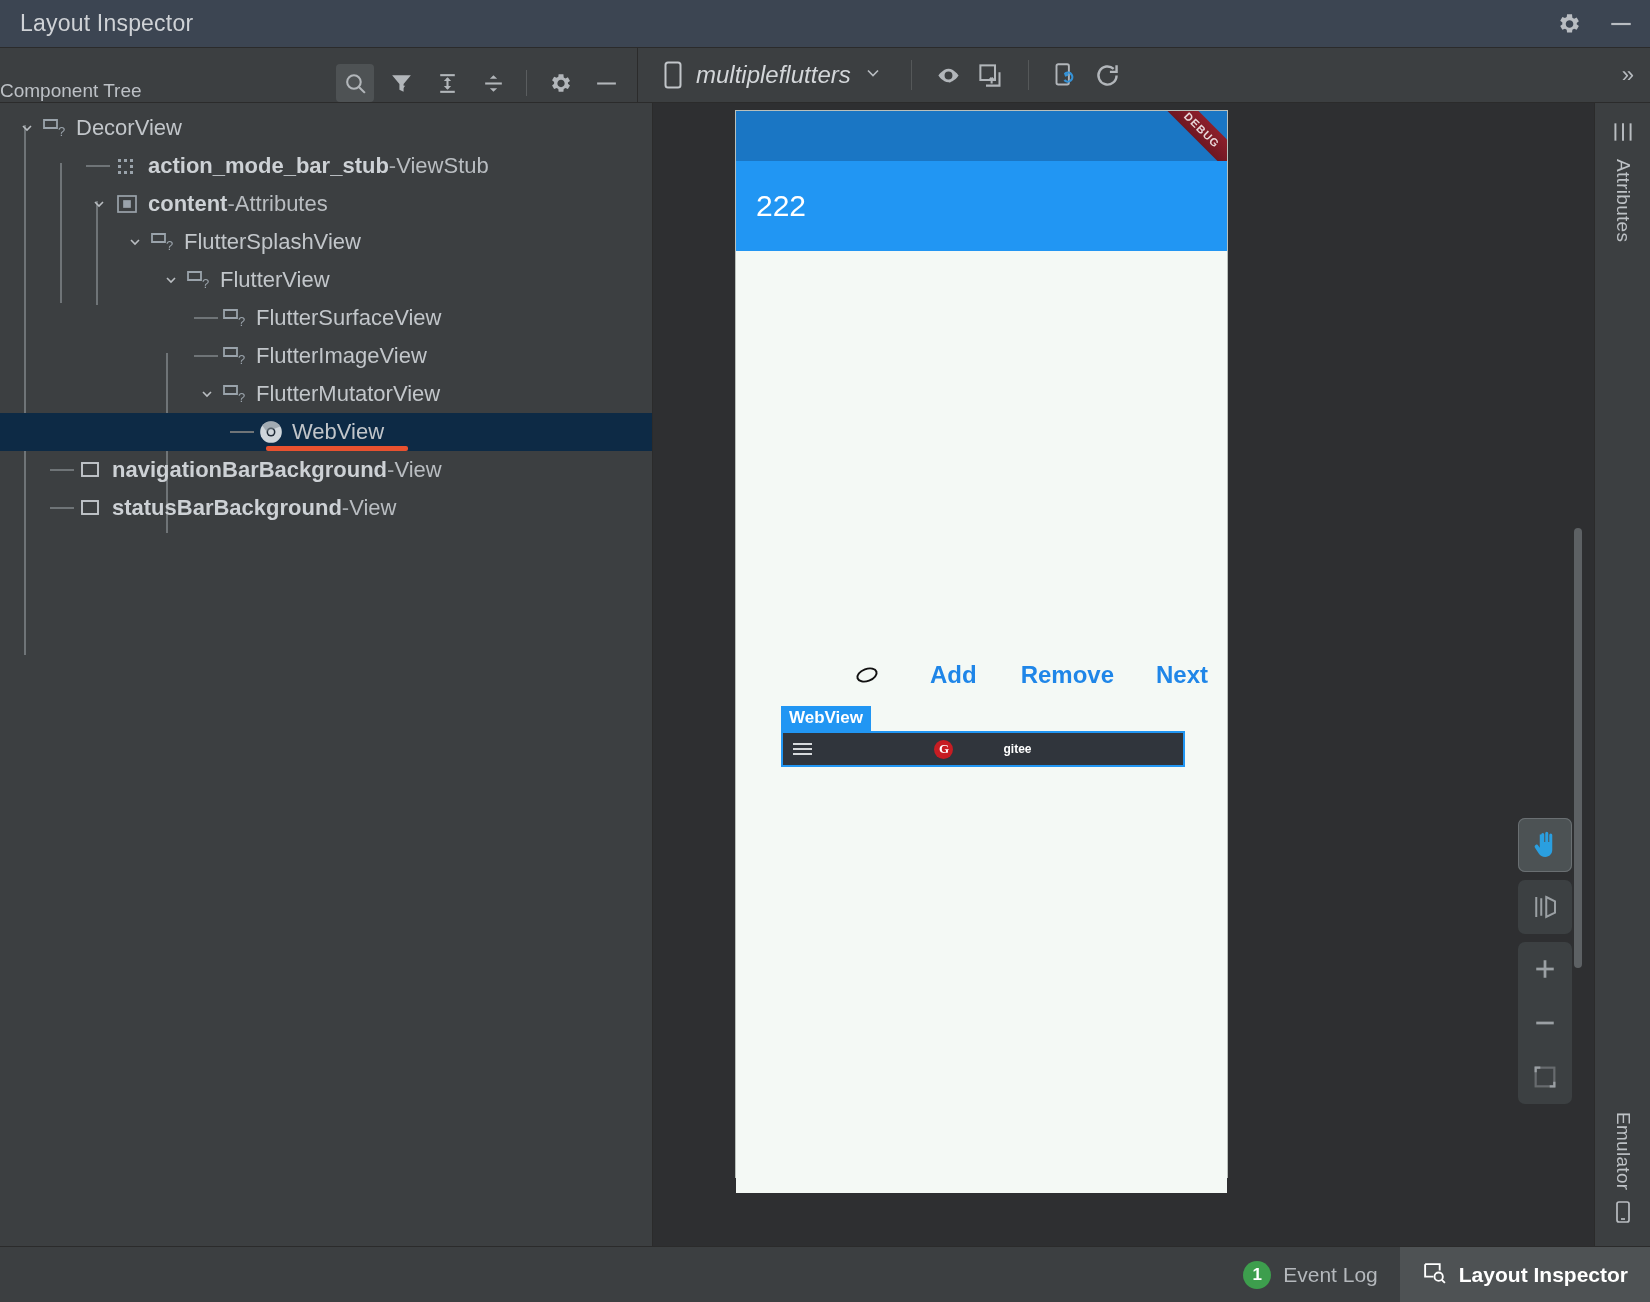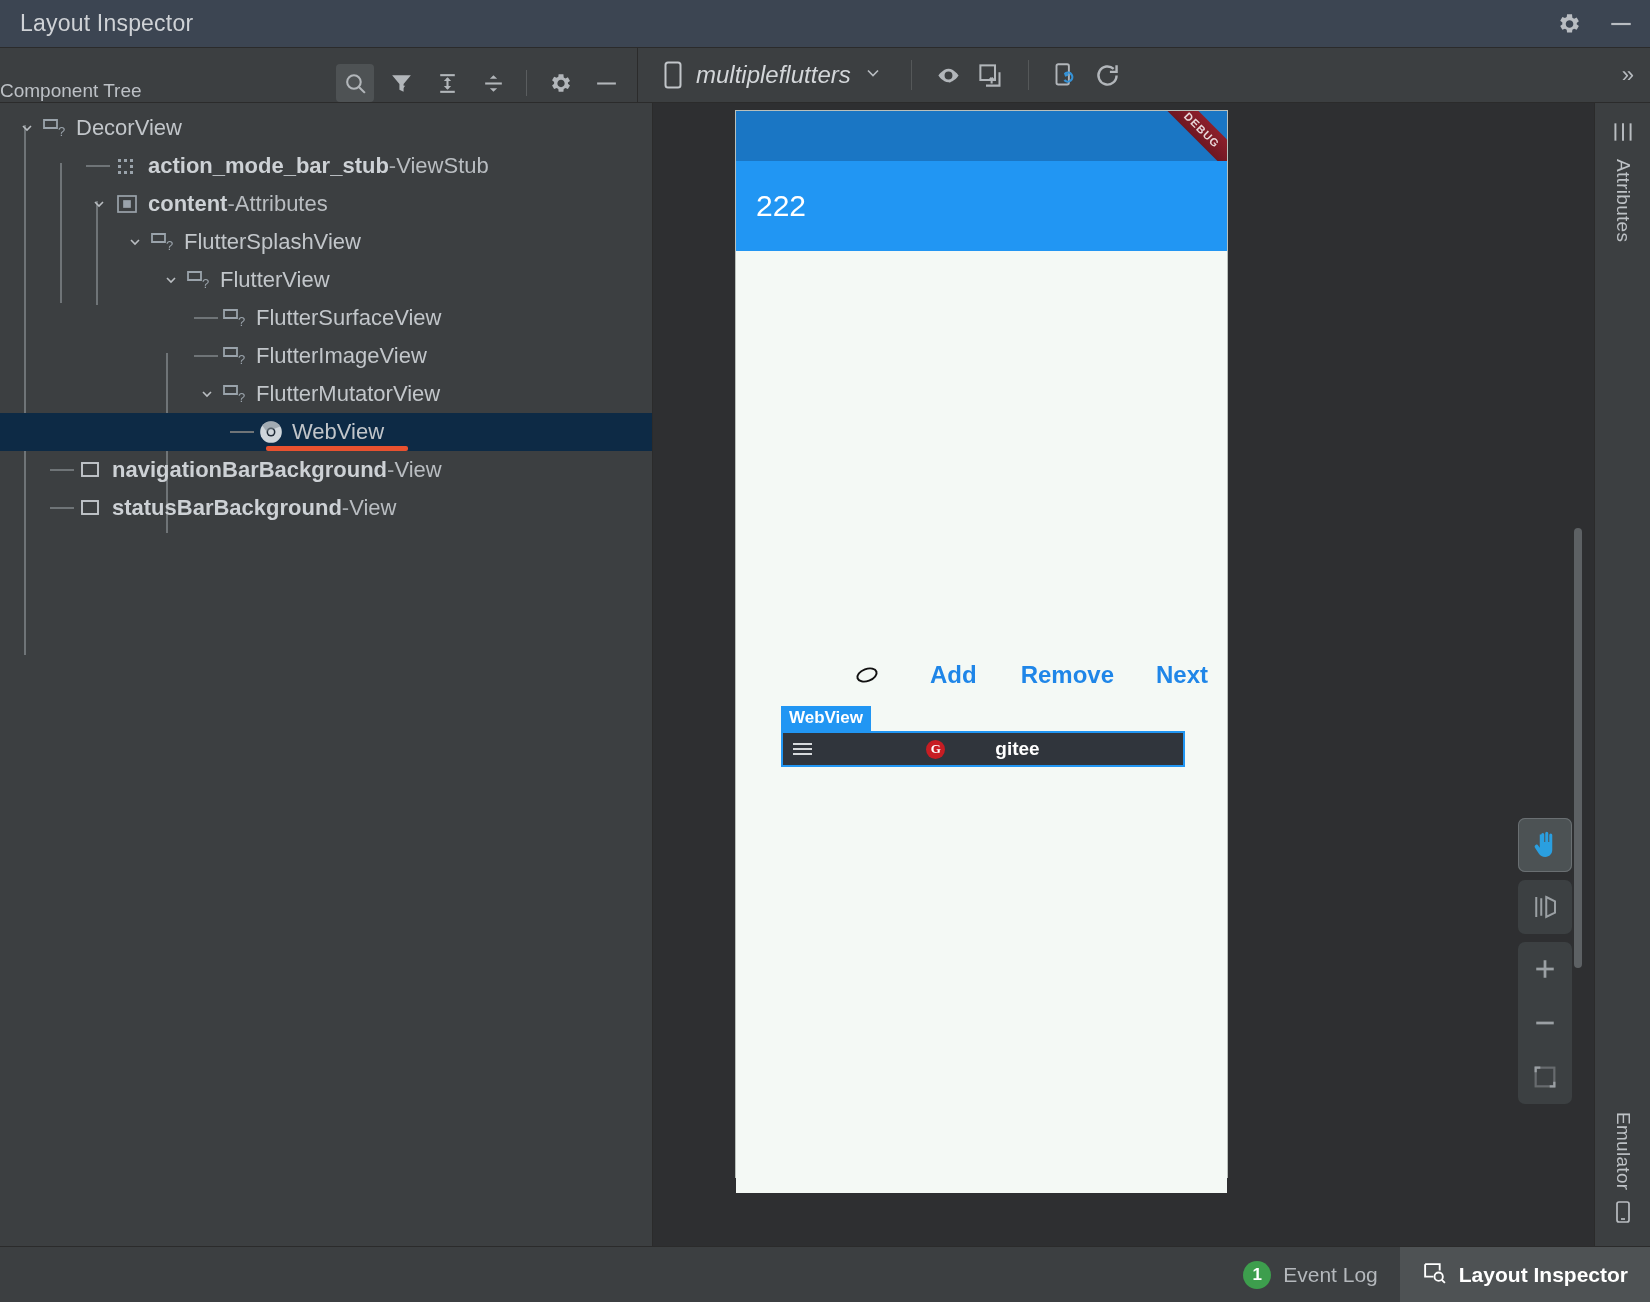--- a/index.html
+++ b/index.html
@@ -150,21 +150,21 @@
   .gitee-brand {
     position:absolute; left:0; right:0; display:flex; align-items:center;
     justify-content:center; gap:6px; pointer-events:none;
   }
   .gitee-logo {
     width: 19px; height: 19px; border-radius: 50%; background:#c71d23;
     color:#fff; font-size: 13px; font-weight: bold;
     display:flex; align-items:center; justify-content:center;
     font-family: "Liberation Serif", serif;
   }
-  .gitee-name { color:#fff; font-size: 19px; font-weight: bold; margin-left: 44px; }
+  .gitee-name { color:#fff; font-size: 12px; font-weight: bold; margin-left: 44px; }
   .gitee-nav { height: 34px; display:flex; align-items:center; gap: 0; padding: 0 8px; background:#fff; }
   .gn-item { font-size: 13px; color:#3c4146; padding: 3px 6px; }
   .gn-item.hl { color:#f8731b; background:#fdeee2; border-radius: 2px; }
   .gn-sp1 { width: 18px; } .gn-sp2 { width: 16px; } .gn-sp3 { width: 22px; }
   .gn-reg { background:#f8731b; color:#fff; font-size:13px; padding: 4px 14px; border-radius: 2px; }
 
   
   .prev-scroll {
     position: absolute; right: 12px; top: 425px;
     width: 8px; height: 440px; background: #5d6164; border-radius: 4px;

